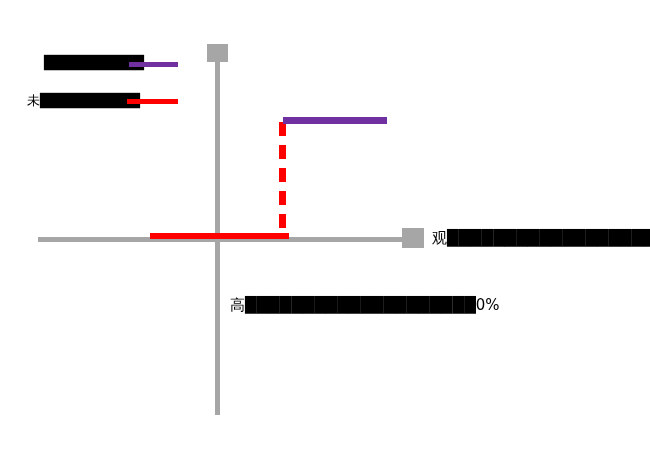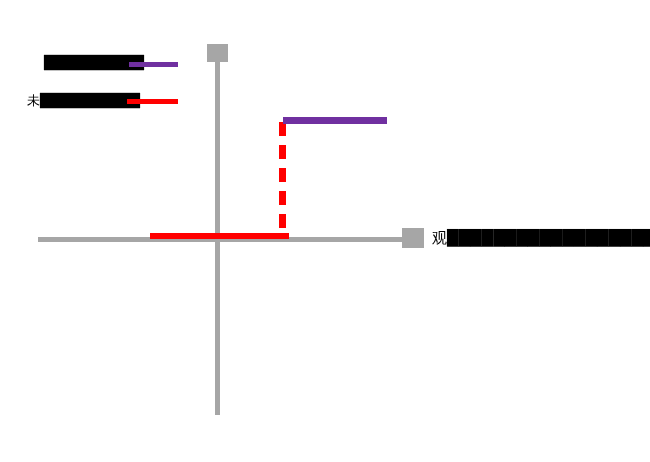--- a/index.html
+++ b/index.html
@@ -52,14 +52,15 @@
   <div class="abs seg-purple"></div>
 
   <div class="abs legend-label-1">██████████</div>
   <div class="abs legend-line-1"></div>
 
   <div class="abs legend-label-2">未██████████</div>
   <div class="abs legend-line-2"></div>
 
   <div class="abs x-axis-label">观███████████████████格</div>
 
+  <div class="abs threshold-note">高████████████████████0%</div>
 
 </div>
 
 </body></html>

